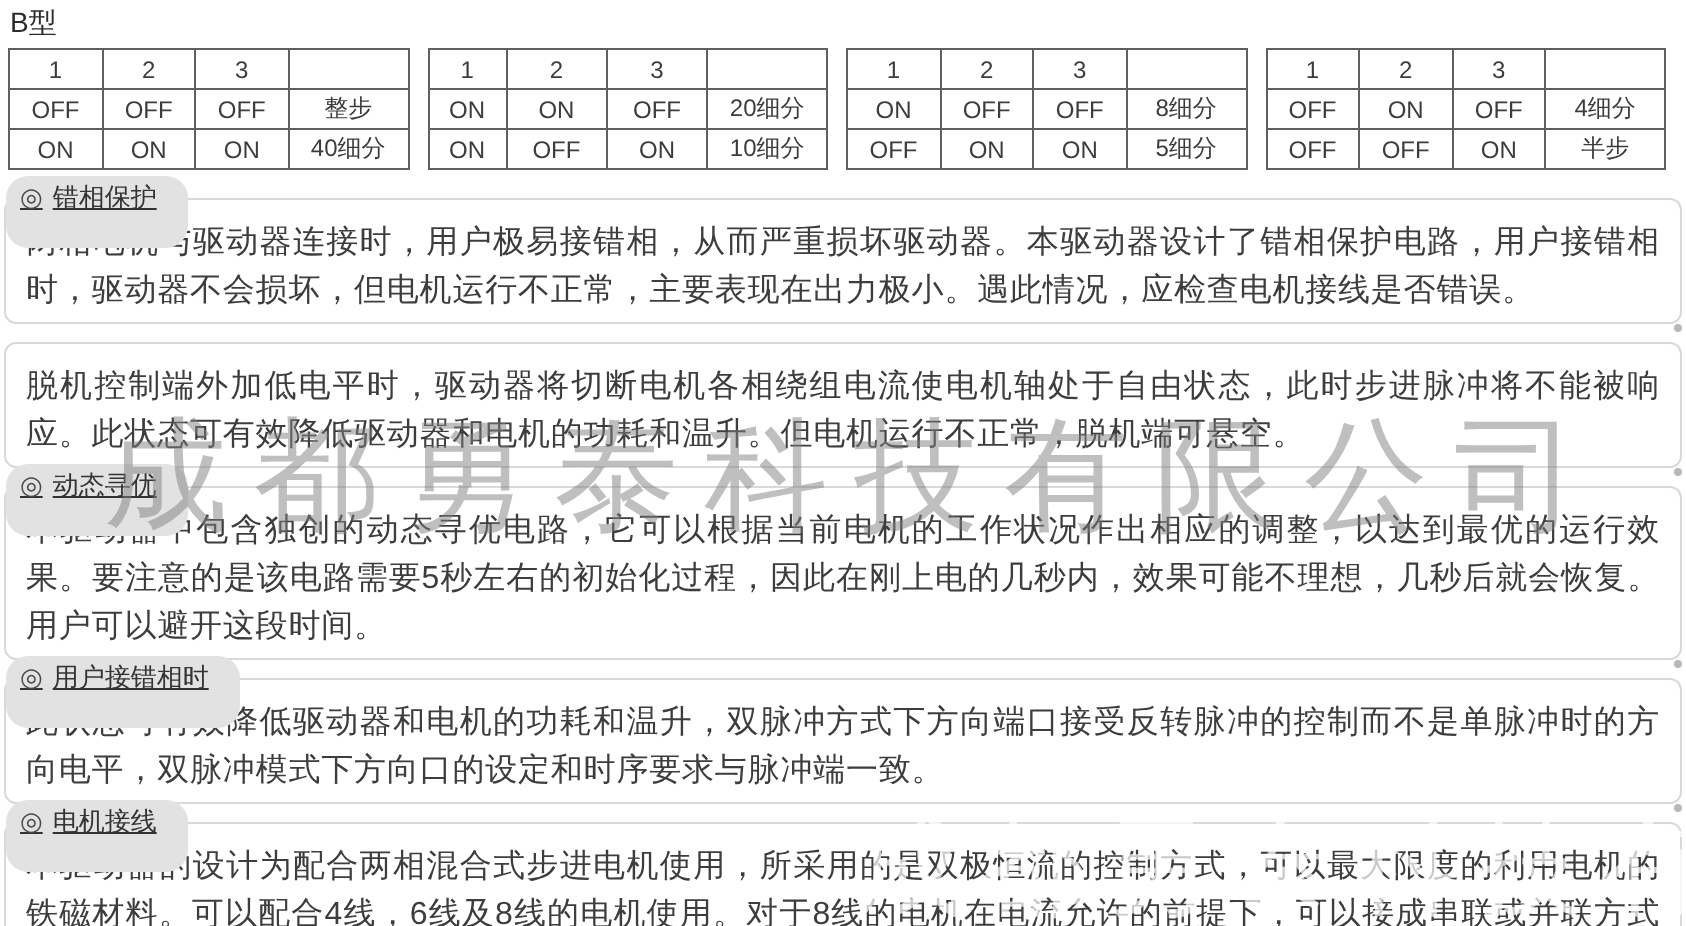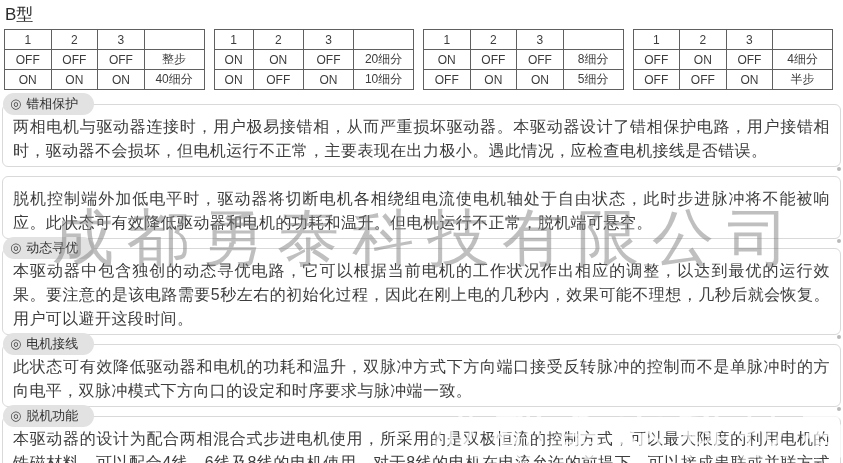--- a/index.html
+++ b/index.html
@@ -7,21 +7,21 @@
     position:relative;
     width:843px;height:463px;
     background:#ffffff;
     overflow:hidden;
     font-family:"Liberation Sans","DejaVu Sans",sans-serif;
     color:#3d3d3d;
   }
   
   .page-title{
     margin:3px 0 3px 5px;
-    font-size:17px;
+    font-size:14px;
     color:#2b2b2b;
   }
   
   .tables-row{
     display:flex;
     gap:9px;
     margin:0 10px 0 4px;
   }
   .dip-table{
     flex:1;
@@ -60,26 +60,27 @@
     border-radius:50%;
     background:#b9b9b9;
   }
   .section-pill{
     position:absolute;
     top:-11px;
     left:1px;
     z-index:2;
     background:#e2e2e2;
     border-radius:11px;
-    height:22px;
+    height:36px;
     line-height:22px;
     padding:0 16px 0 7px;
     font-size:13px;
     color:#333333;
     white-space:nowrap;
+    text-decoration:underline;
   }
   .section-pill .marker{
     margin-right:5px;
     color:#4a4a4a;
   }
   .section-body{
     margin:0;
     font-size:16px;
     line-height:24px;
     color:#3d3d3d;
@@ -256,30 +257,30 @@
       <span class="section-pill">
         <span class="marker">◎</span><span>动态寻优</span>
       </span>
       <div class="section-box">
         <p class="section-body">本驱动器中包含独创的动态寻优电路，它可以根据当前电机的工作状况作出相应的调整，以达到最优的运行效果。要注意的是该电路需要5秒左右的初始化过程，因此在刚上电的几秒内，效果可能不理想，几秒后就会恢复。用户可以避开这段时间。</p>
       </div>
     </div>
 
     <div class="section">
       <span class="section-pill">
+        <span class="marker">◎</span><span>用户接错相时</span>
+      </span>
+      <div class="section-box">
+        <p class="section-body">此状态可有效降低驱动器和电机的功耗和温升，双脉冲方式下方向端口接受反转脉冲的控制而不是单脉冲时的方向电平，双脉冲模式下方向口的设定和时序要求与脉冲端一致。</p>
+      </div>
+    </div>
+
+    <div class="section">
+      <span class="section-pill">
         <span class="marker">◎</span><span>电机接线</span>
-      </span>
-      <div class="section-box">
-        <p class="section-body">此状态可有效降低驱动器和电机的功耗和温升，双脉冲方式下方向端口接受反转脉冲的控制而不是单脉冲时的方向电平，双脉冲模式下方向口的设定和时序要求与脉冲端一致。</p>
-      </div>
-    </div>
-
-    <div class="section">
-      <span class="section-pill">
-        <span class="marker">◎</span><span>脱机功能</span>
       </span>
       <div class="section-box">
         <p class="section-body">本驱动器的设计为配合两相混合式步进电机使用，所采用的是双极恒流的控制方式，可以最大限度的利用电机的铁磁材料。可以配合4线，6线及8线的电机使用。对于8线的电机在电流允许的前提下，可以接成串联或并联方式使用。要特别提出注意的是，本驱动器不能配合5线两相电机使用!</p>
       </div>
     </div>
 
   </div>
 
   <div class="watermark gray">成都勇泰科技有限公司</div>
   <div class="watermark white">成都勇泰科技有限公司</div>

